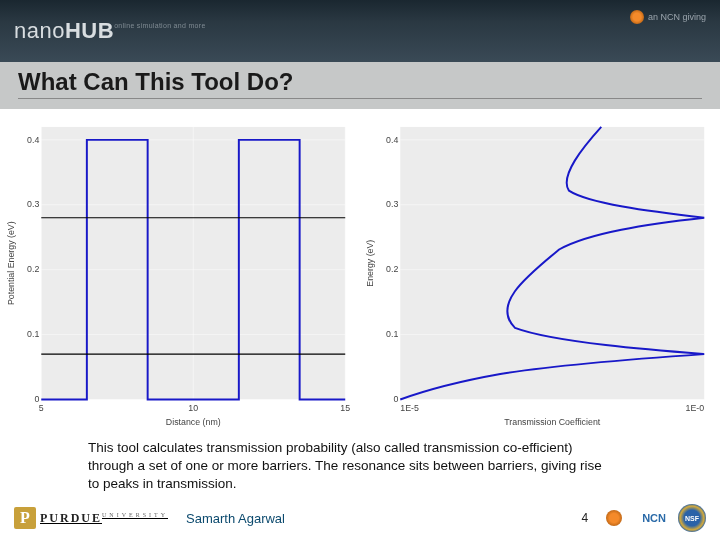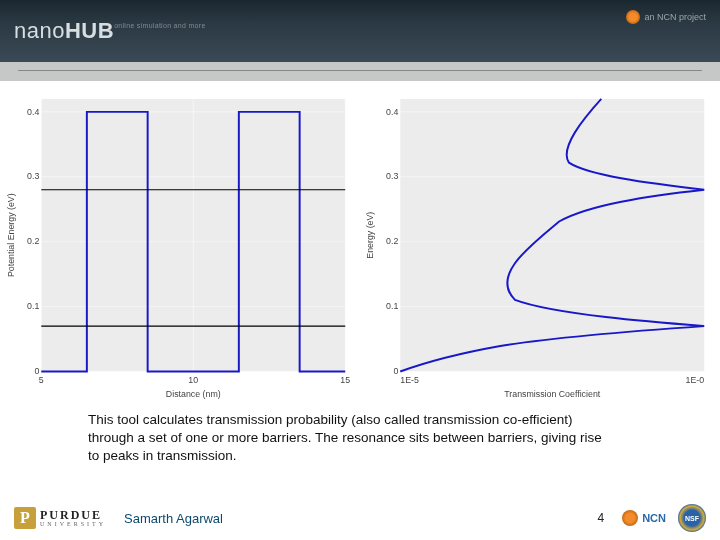--- a/index.html
+++ b/index.html
@@ -26,46 +26,47 @@
   .potential-line { stroke: #1818c8; stroke-width: 2; fill: none; }
   .t-curve { stroke: #1818c8; stroke-width: 2; fill: none; }
   .tick-text { font-size: 9px; fill: #444; }
   .axis-label { font-size: 9px; fill: #444; }
   
   .desc { padding: 4px 110px 4px 88px; font-size: 13.5px; line-height: 1.32; color: #111; }
   
   .footer { position: absolute; bottom: 0; left: 0; right: 0; height: 44px; display: flex; align-items: center; padding: 0 14px; }
   .purdue { display: flex; align-items: center; gap: 4px; margin-right: 18px; }
   .purdue-p { width: 22px; height: 22px; background: #c8a03a; color: #fff; font-weight: 900; font-size: 16px; display: flex; align-items: center; justify-content: center; font-family: Georgia, serif; border-radius: 2px; }
-  .purdue-text { display: flex; flex-direction: column; line-height: 1; font-family: Georgia, serif; }
+  .purdue-text { display: flex; flex-direction: row; line-height: 1; font-family: Georgia, serif; text-decoration: underline; }
   .purdue-text .t1 { font-size: 12px; letter-spacing: 2px; font-weight: 700; color: #222; }
   .purdue-text .t2 { font-size: 6px; letter-spacing: 3px; color: #666; }
   .author { font-size: 13px; color: #0c4a6e; }
   .page-num { margin-left: auto; font-size: 12px; color: #222; margin-right: 18px; }
-  .ncn-bot { display: flex; align-items: center; gap: 4px; font-size: 11px; color: #2a6aa8; font-weight: 700; margin-right: 12px; }
+  .ncn-bot { display: flex; align-items: center; gap: 20px; font-size: 11px; color: #2a6aa8; font-weight: 700; margin-right: 12px; }
   .ncn-bot .sw { width: 16px; height: 16px; border-radius: 50%; background: radial-gradient(circle, #f48a2a 40%, #c46a18 70%); }
   .nsf { width: 28px; height: 28px; border-radius: 50%; background: radial-gradient(circle, #2a62a8 40%, #d4aa3a 60%, #2a62a8 72%); display: flex; align-items: center; justify-content: center; font-size: 7px; color: #fff; font-weight: 700; }
 </style>
 </head>
 <body>
 
 <div class="header-band">
   <div class="logo">
     <div class="logo-main">
       <span>nano</span><span class="hub">HUB</span>
     </div>
     <div class="logo-sub">online simulation and more</div>
   </div>
   <div class="ncn-top">
     <span class="sw"></span>
-    <span>an NCN project</span>
+    <span>an NCN giving</span>
   </div>
 </div>
 
 <div class="title-bar">
+  <h1>What Can This Tool Do?</h1>
   <div class="title-underline"></div>
 </div>
 
 <div class="charts">
 
   <div class="chart-box">
     <svg class="chart-svg" viewBox="0 0 360 320">
       <rect class="plot-bg" x="38" y="10" width="310" height="278"></rect>
       <g class="grid">
         <line x1="38" y1="288" x2="348" y2="288"></line>

